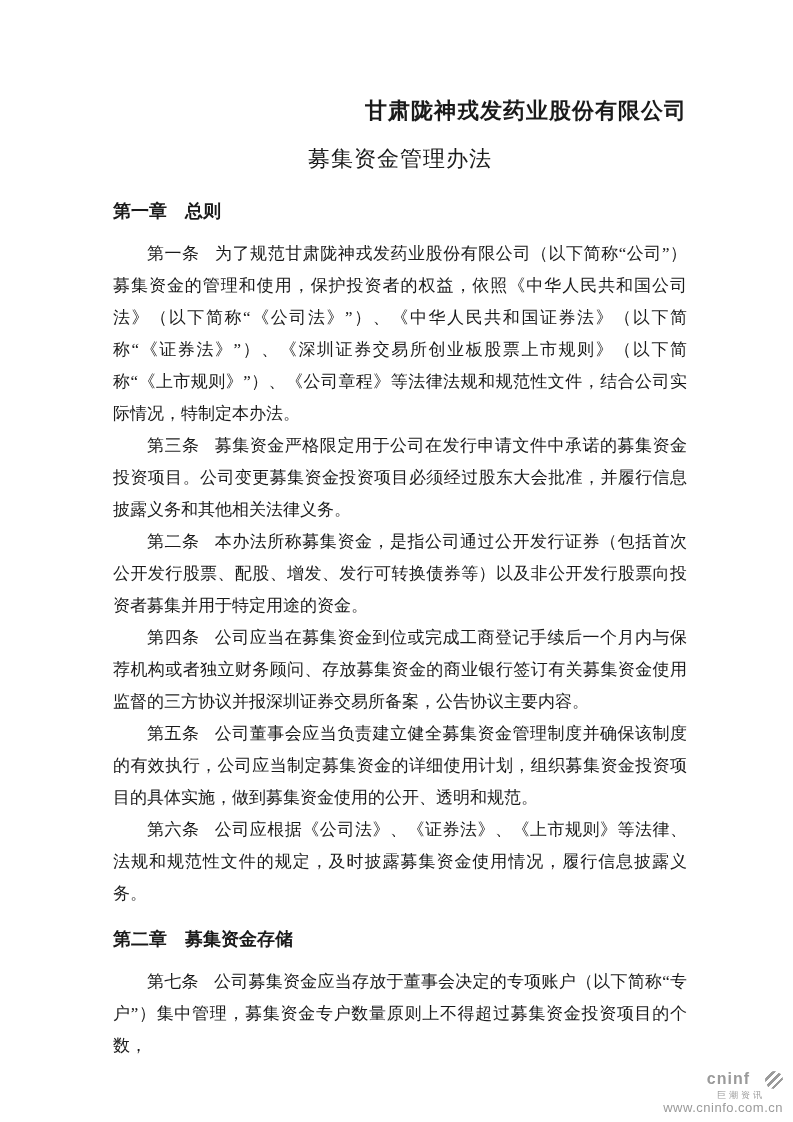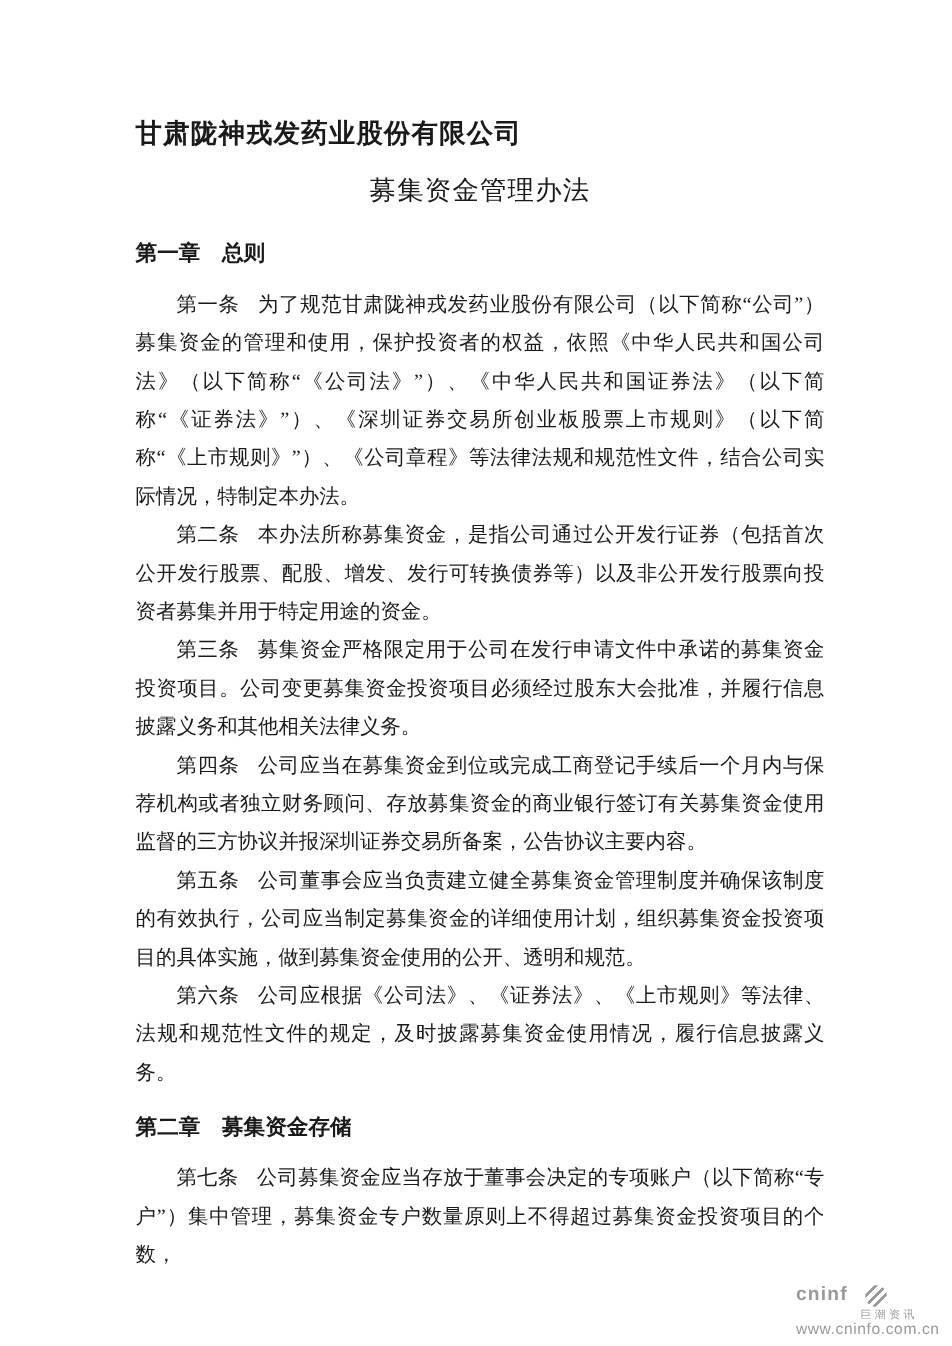--- a/index.html
+++ b/index.html
@@ -14,21 +14,21 @@
     margin: 0 auto;
     background: #ffffff;
     overflow: hidden;
     font-family: "Liberation Serif", "DejaVu Serif", serif;
     color: #1a1a1a;
     box-sizing: border-box;
     padding: 96px 106px 0 113px;
   }
   .doc-title {
     margin: 0;
-    text-align: left;
+    text-align: right;
     font-size: 22px;
     font-weight: bold;
     line-height: 30px;
     letter-spacing: 1px;
   }
   .doc-subtitle {
     margin: 18px 0 0 0;
     text-align: center;
     font-size: 22px;
     font-weight: normal;
@@ -61,20 +61,21 @@
     right: 10px;
     bottom: 6px;
     text-align: right;
     color: #9a9a9a;
     font-family: "Liberation Sans", sans-serif;
     line-height: 1.15;
   }
   .logo-row {
     display: flex;
     align-items: center;
+    justify-content: flex-end;
     gap: 15px;
   }
   .logo-text {
     font-size: 16px;
     font-weight: bold;
     letter-spacing: 1px;
   }
   .logo-icon {
     display: inline-block;
     width: 18px;
@@ -99,23 +100,23 @@
 
 <div class="page">
 
   <h1 class="doc-title">甘肃陇神戎发药业股份有限公司</h1>
   <h2 class="doc-subtitle">募集资金管理办法</h2>
 
   <h3 class="chapter-heading">第一章　总则</h3>
 
   <p class="article"><span class="label">第一条</span><span>为了规范甘肃陇神戎发药业股份有限公司（以下简称“公司”）募集资金的管理和使用，保护投资者的权益，依照《中华人民共和国公司法》（以下简称“《公司法》”）、《中华人民共和国证券法》（以下简称“《证券法》”）、《深圳证券交易所创业板股票上市规则》（以下简称“《上市规则》”）、《公司章程》等法律法规和规范性文件，结合公司实际情况，特制定本办法。</span></p>
 
+  <p class="article"><span class="label">第三条</span><span>募集资金严格限定用于公司在发行申请文件中承诺的募集资金投资项目。公司变更募集资金投资项目必须经过股东大会批准，并履行信息披露义务和其他相关法律义务。</span></p>
+
   <p class="article"><span class="label">第二条</span><span>本办法所称募集资金，是指公司通过公开发行证券（包括首次公开发行股票、配股、增发、发行可转换债券等）以及非公开发行股票向投资者募集并用于特定用途的资金。</span></p>
-
-  <p class="article"><span class="label">第三条</span><span>募集资金严格限定用于公司在发行申请文件中承诺的募集资金投资项目。公司变更募集资金投资项目必须经过股东大会批准，并履行信息披露义务和其他相关法律义务。</span></p>
 
   <p class="article"><span class="label">第四条</span><span>公司应当在募集资金到位或完成工商登记手续后一个月内与保荐机构或者独立财务顾问、存放募集资金的商业银行签订有关募集资金使用监督的三方协议并报深圳证券交易所备案，公告协议主要内容。</span></p>
 
   <p class="article"><span class="label">第五条</span><span>公司董事会应当负责建立健全募集资金管理制度并确保该制度的有效执行，公司应当制定募集资金的详细使用计划，组织募集资金投资项目的具体实施，做到募集资金使用的公开、透明和规范。</span></p>
 
 
   <p class="article"><span class="label">第六条</span><span>公司应根据《公司法》、《证券法》、《上市规则》等法律、法规和规范性文件的规定，及时披露募集资金使用情况，履行信息披露义务。</span></p>
 
   <h3 class="chapter-heading second">第二章　募集资金存储</h3>
 

